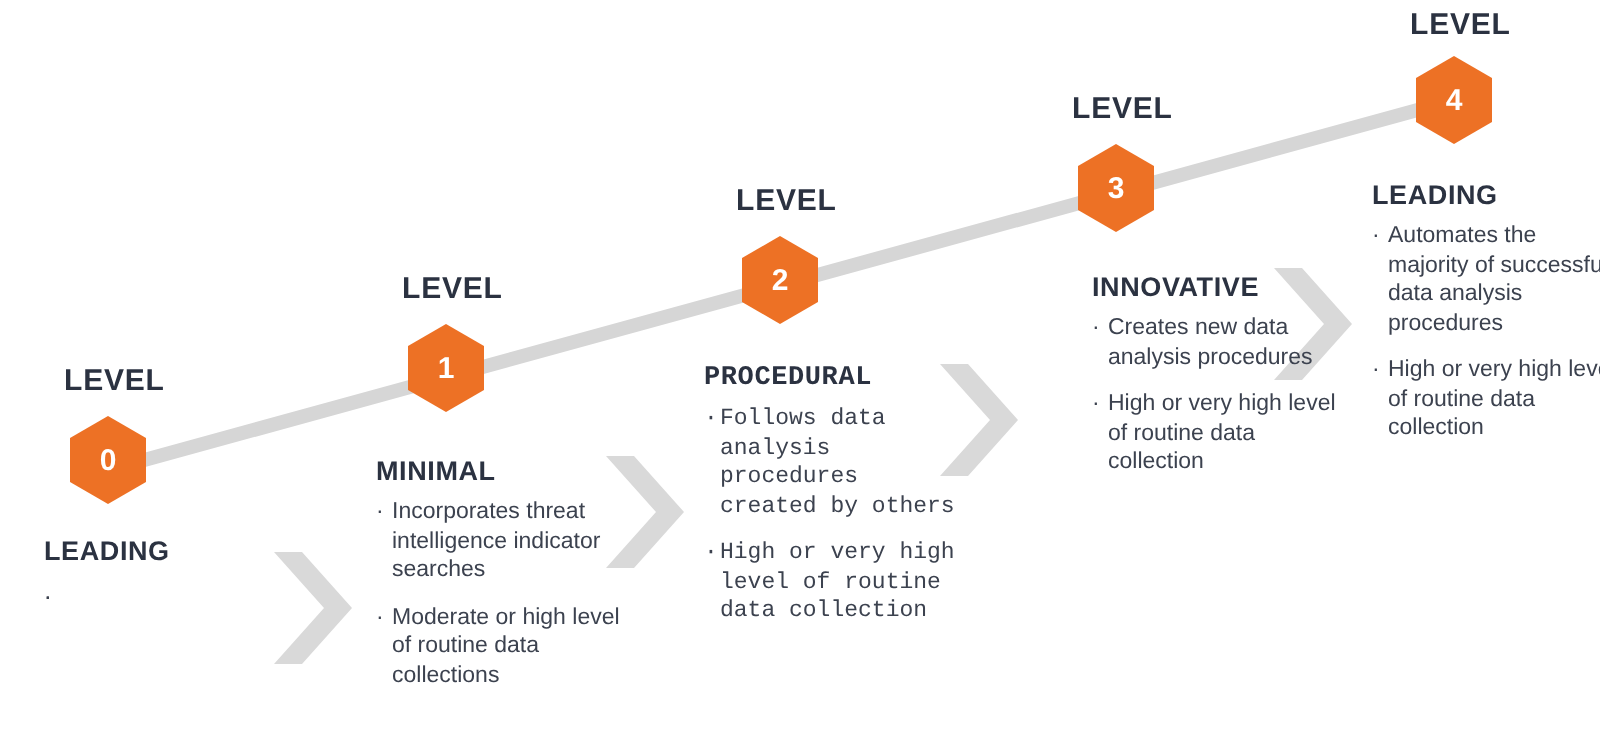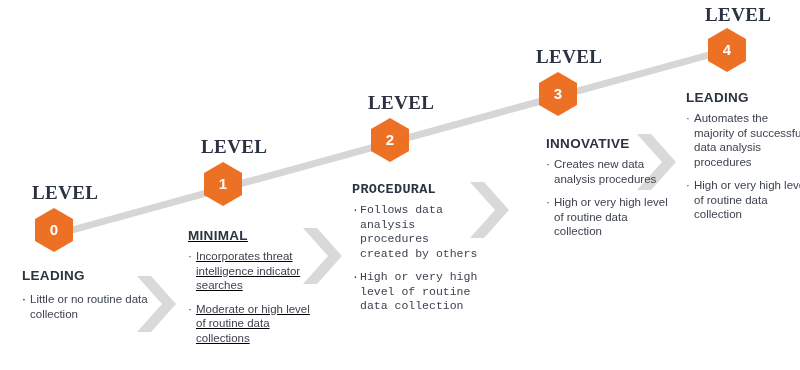--- a/index.html
+++ b/index.html
@@ -32,26 +32,25 @@
     top: 0;
     width: 800px;
     height: 370px;
     pointer-events: none;
   }
   .stage {
     position: absolute;
   }
   .level-caption {
     position: absolute;
-    font-size: 19px;
+    font-size: 15px;
     font-weight: bold;
     letter-spacing: 0.4px;
     color: #2b3241;
     white-space: nowrap;
-    font-family: Liberation Serif, serif;
   }
   .hexagon {
     position: absolute;
     width: 38px;
     height: 44px;
   }
   .hexagon svg {
     display: block;
     overflow: visible;
   }
@@ -125,35 +124,34 @@
       </svg>
     </div>
     <div class="stage-body" style="left:22px; top:268px; width:126px;">
       <div class="stage-title">LEADING</div>
       <ul class="bullet-list">
         <li class="bullet-item">
           <span class="bullet-dot">·</span>
         </li>
         <li class="bullet-item">
           <span class="bullet-dot">·</span>
-          <span>Little or no routine data collection</span>
         </li>
       </ul>
     </div>
   </div>
 
   <div class="stage" style="left:0px; top:0px;">
     <div class="level-caption" style="left:201px; top:136px;">LEVEL</div>
     <div class="hexagon" style="left:204px; top:162px;">
       <svg viewBox="0 0 38 44" width="38" height="44">
         <polygon points="19,0 38,11 38,33 19,44 0,33 0,11" fill="#ED7125"></polygon>
         <text class="hex-number" x="19" y="27" text-anchor="middle">1</text>
       </svg>
     </div>
-    <div class="stage-body" style="left:188px; top:228px; width:130px;text-decoration:underline;">
+    <div class="stage-body" style="left:188px; top:228px; width:130px;">
       <div class="stage-title">MINIMAL</div>
       <ul class="bullet-list">
         <li class="bullet-item">
           <span class="bullet-dot">·</span>
           <span>Incorporates threat intelligence indicator searches</span>
         </li>
         <li class="bullet-item">
           <span class="bullet-dot">·</span>
           <span>Moderate or high level of routine data collections</span>
         </li>

